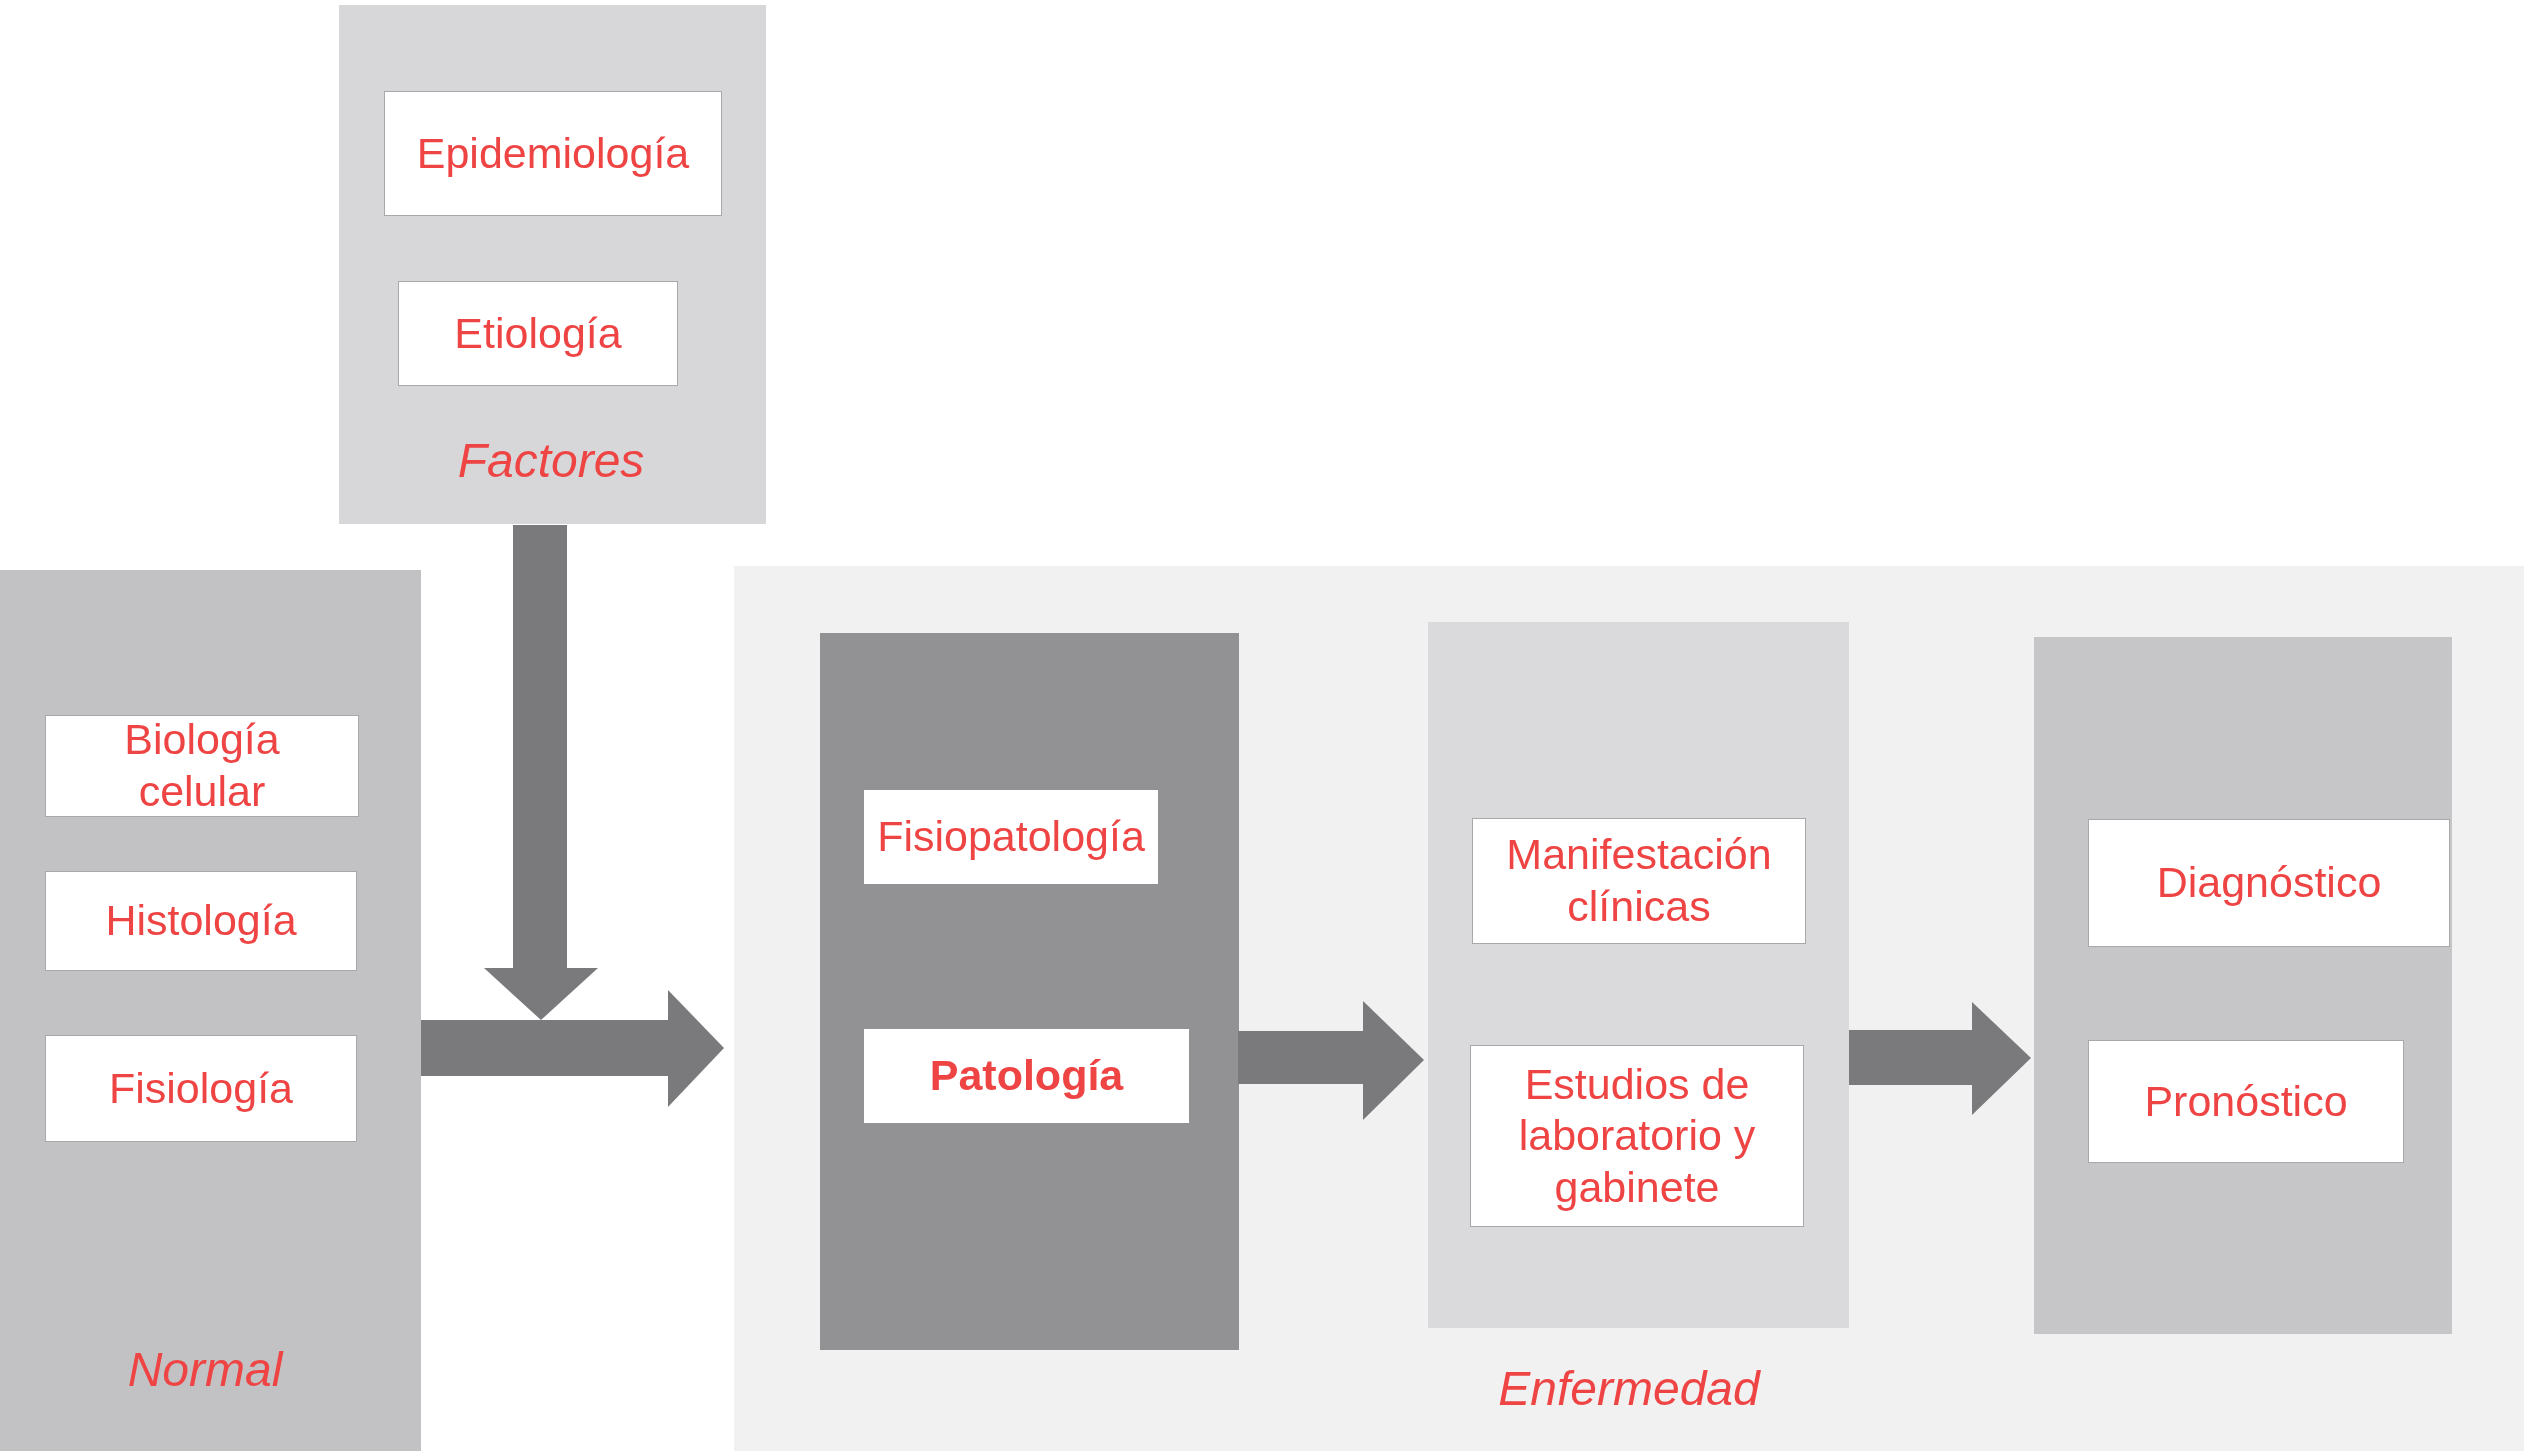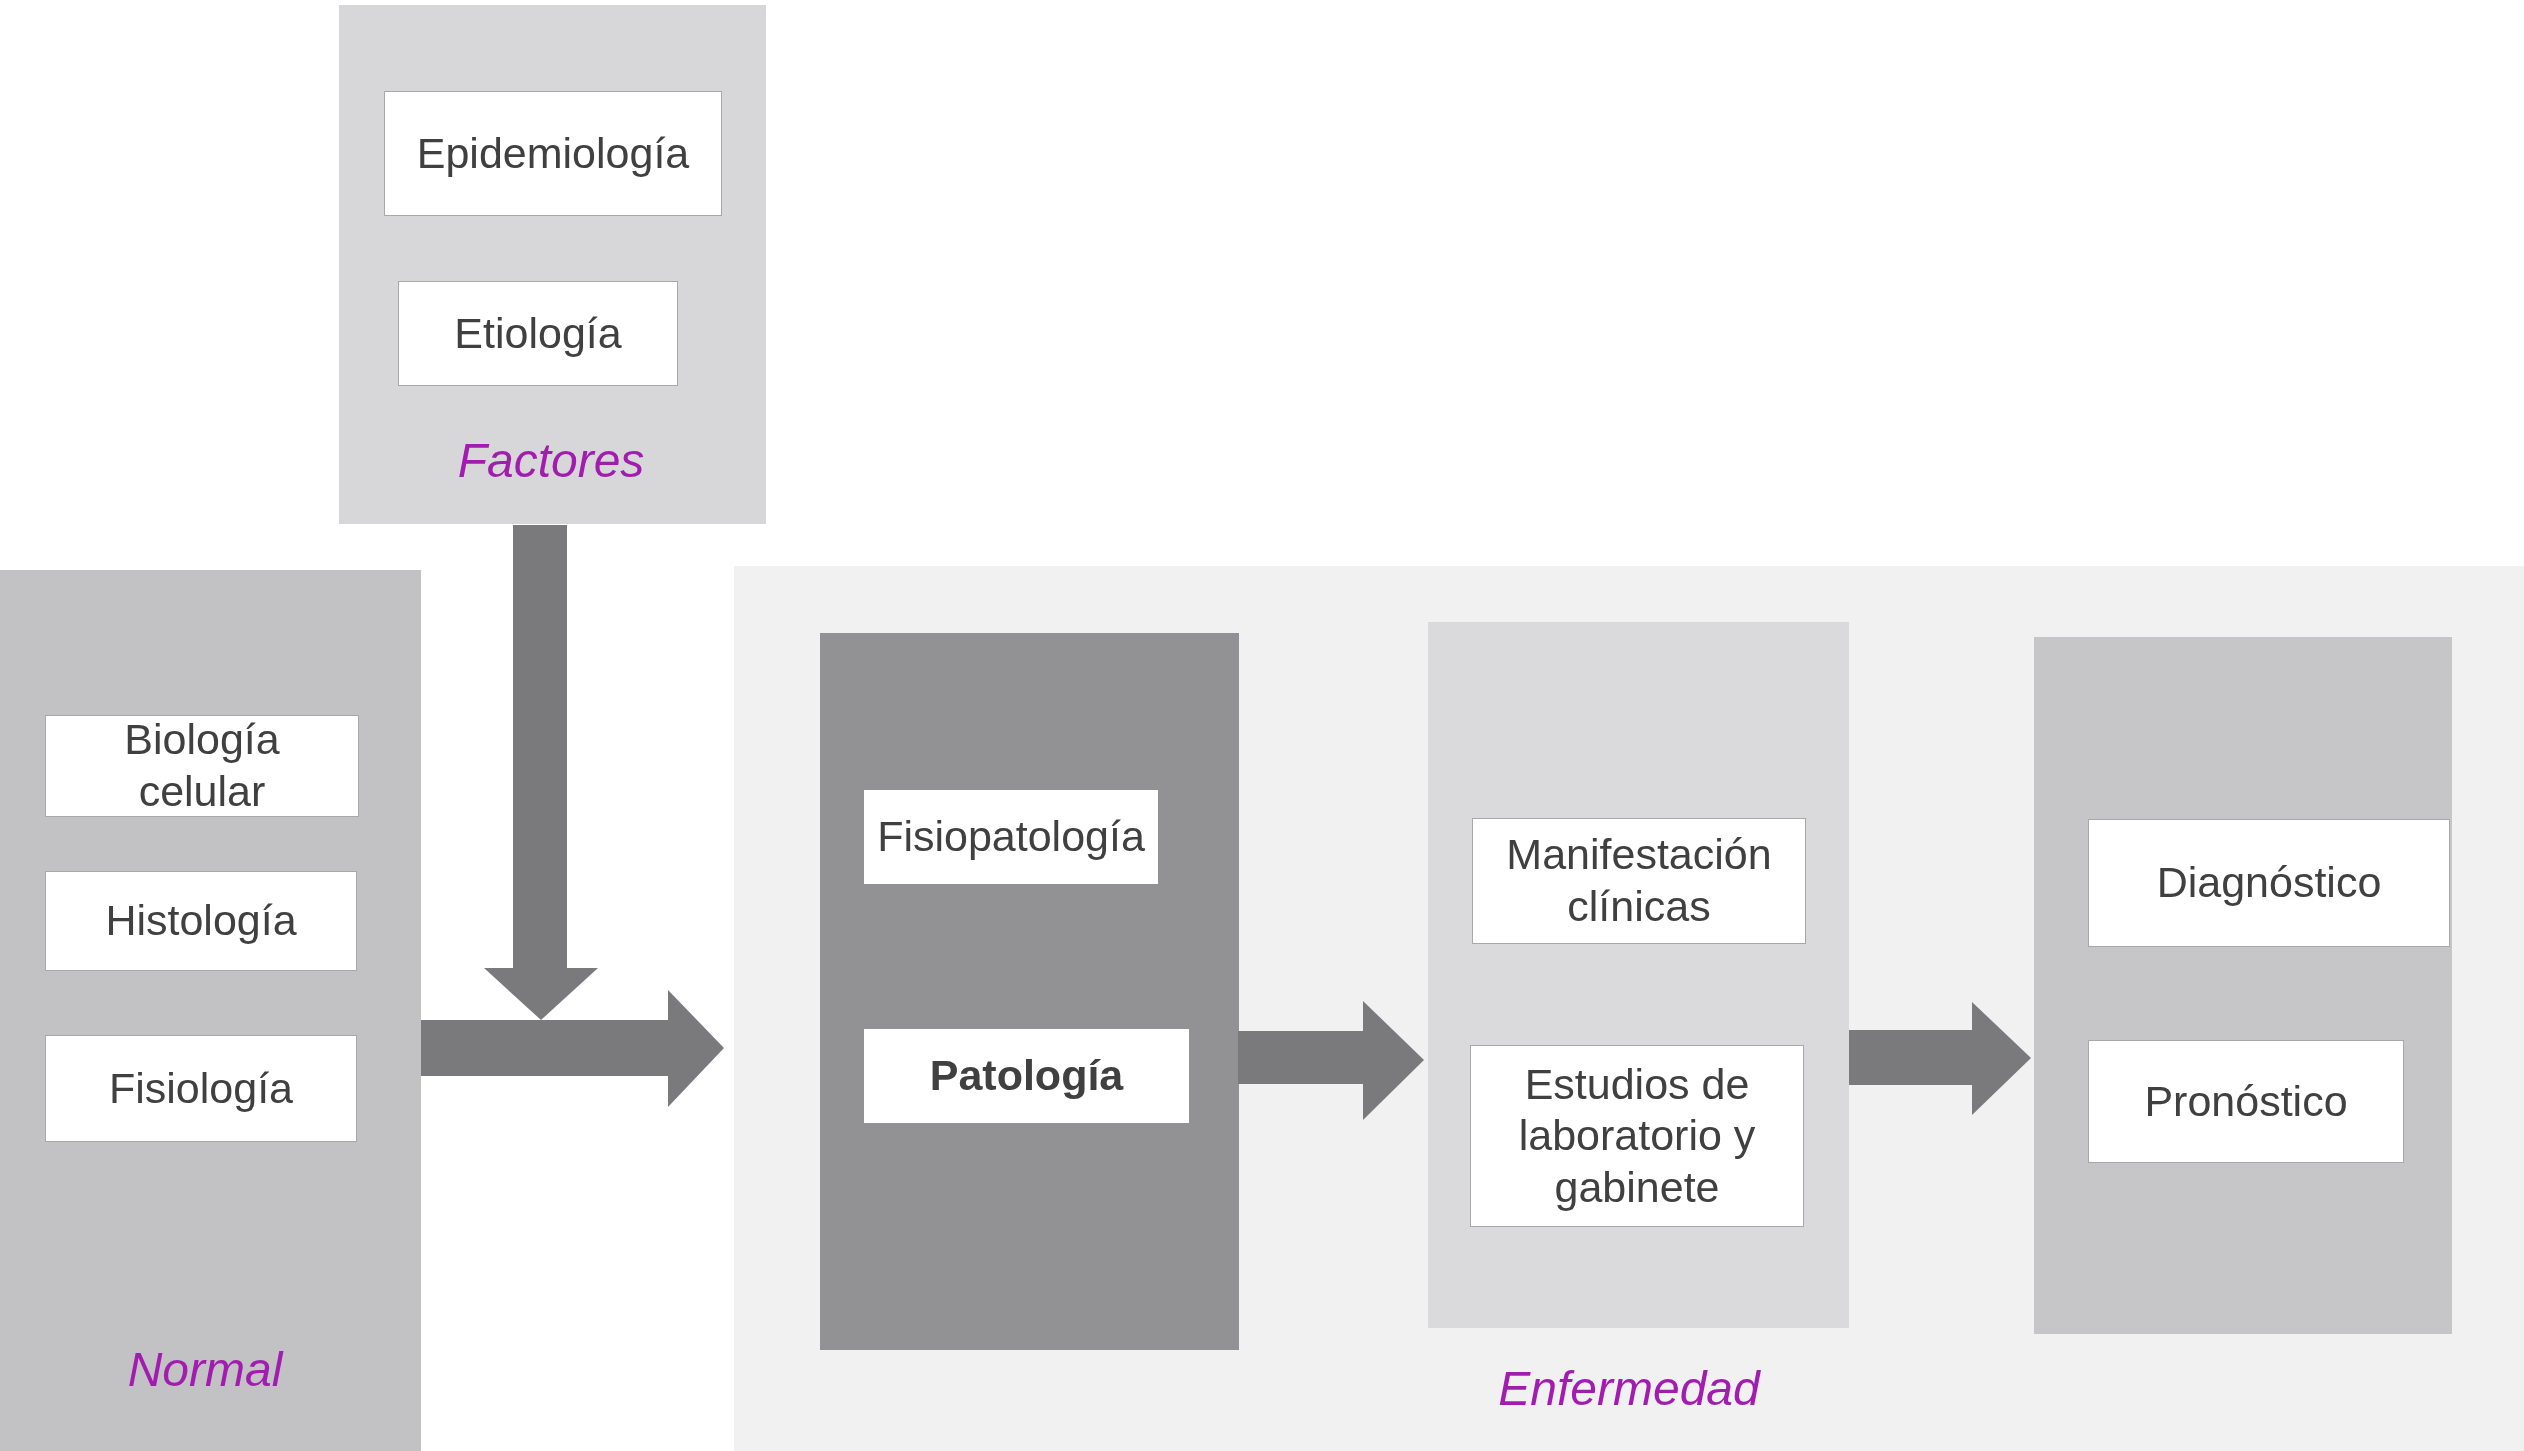--- a/index.html
+++ b/index.html
@@ -28,21 +28,21 @@
   
   .wbox {
     position: absolute;
     background: #ffffff;
     display: flex;
     align-items: center;
     justify-content: center;
     text-align: center;
     font-size: 43px;
     line-height: 1.2;
-    color: #404040;
+    color: #ef4444;
     box-sizing: border-box;
     white-space: normal;
   }
   .bordered { border: 1.8px solid #a8a8aa; }
 
   .epidemiologia-box  { left: 383px;  top: 91px;  width: 338px; height: 125px; }
   .etiologia-box      { left: 397px;  top: 282px;  width: 280px; height: 105px; }
   .biologia-box       { left: 45px;   top: 715px;  width: 314px; height: 102px; padding: 0 20px; }
   .histologia-box     { left: 45px;   top: 871px;  width: 312px; height: 100px; }
   .fisiologia-box     { left: 45px;   top: 1035px; width: 312px; height: 107px; }
@@ -51,21 +51,21 @@
   .manifestacion-box  { left: 1472px; top: 818px;  width: 334px; height: 126px; padding: 0 14.3px; }
   .estudios-box       { left: 1470px; top: 1017px; width: 334px; height: 182px; padding: 0 12px; margin-top: 28px; }
   .diagnostico-box    { left: 2088px; top: 819px;  width: 362px; height: 128px; }
   .pronostico-box     { left: 2088px; top: 1040px; width: 316px; height: 123px; }
 
   
   .caption {
     position: absolute;
     font-style: italic;
     font-size: 48px;
-    color: #a21caf;
+    color: #ef4444;
     transform: translate(-50%, -50%);
     white-space: nowrap;
   }
   .factores-label   { left: 551px;  top: 460px; }
   .normal-label     { left: 205px;  top: 1369px; }
   .enfermedad-label { left: 1629px; top: 1388px; }
 
   
   .arrow-part { position: absolute; background: #7a7a7d; }
   .arrow-head { position: absolute; width: 0; height: 0; background: transparent; }

